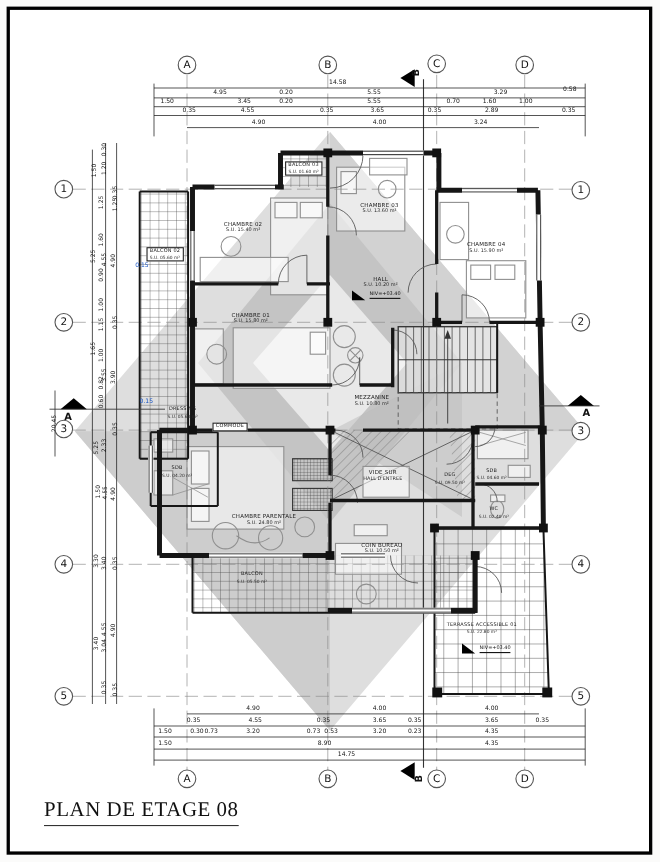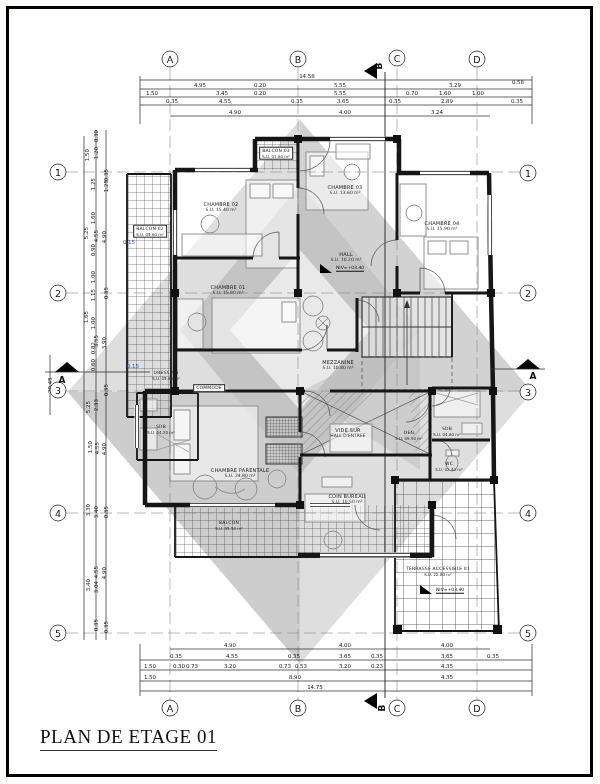--- a/index.html
+++ b/index.html
@@ -399,13 +399,13 @@
     <div class="bubble" style="left: 528px; top: 513px;">4</div>
     <div class="bubble" style="left: 528px; top: 633px;">5</div>
     <div class="sect rot" style="left: 379px; top: 66px;">B</div>
     <div class="sect rot" style="left: 382px; top: 708px;">B</div>
     <div class="sect" style="left: 62px; top: 380px;">A</div>
     <div class="sect" style="left: 533px; top: 376px;">A</div>
     <div class="ann" style="left: 336px; top: 268px;">NIV=+03.40</div>
     <div class="ann" style="left: 436px; top: 590px;">NIV=+03.40</div>
   </div>
 
-<div class="title">PLAN DE ETAGE 01</div>
+<div class="title">PLAN DE ETAGE 08</div>
 
 </body></html>

